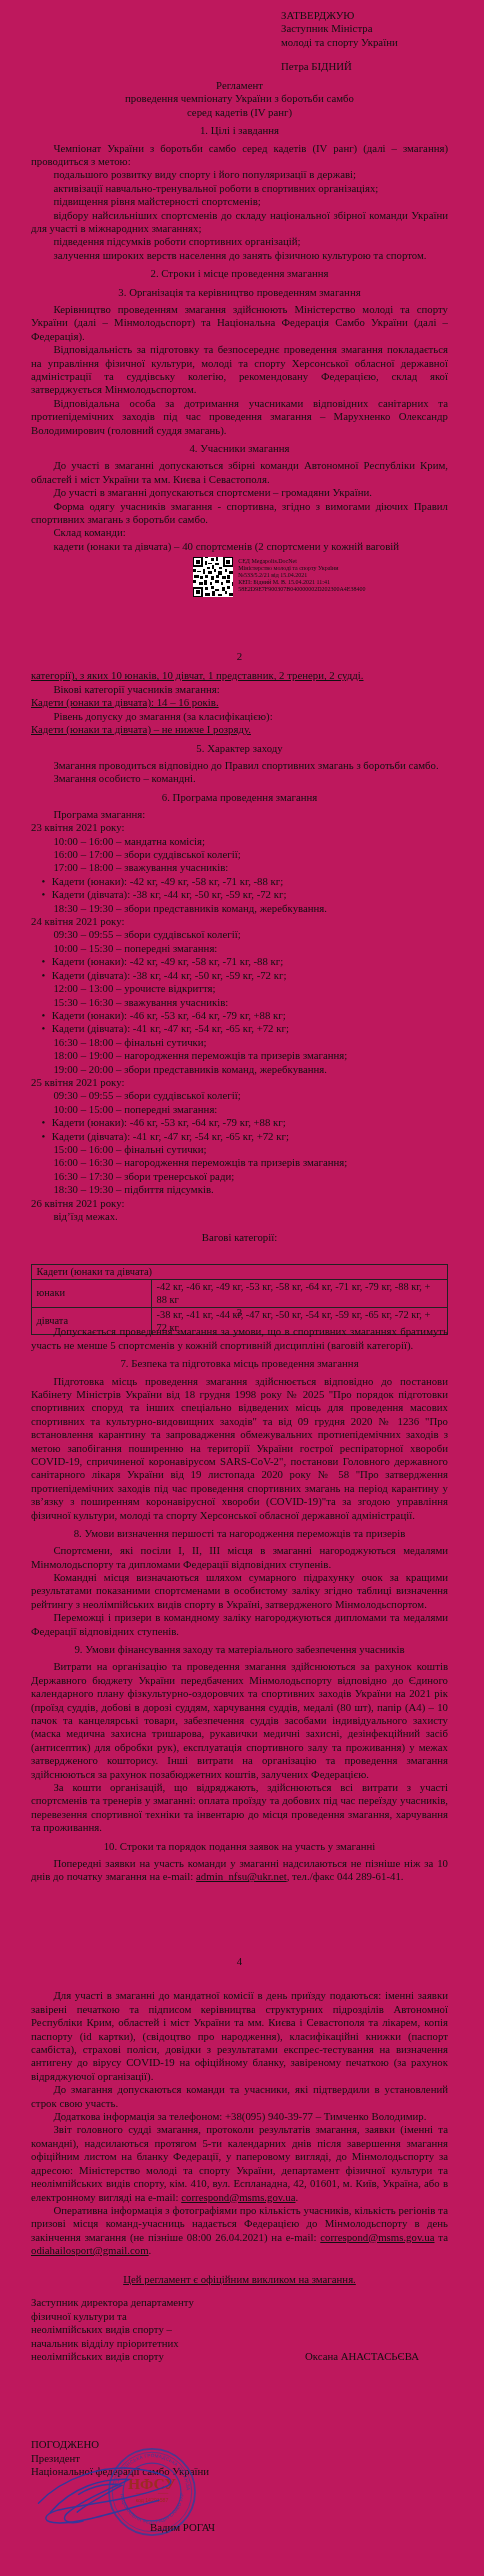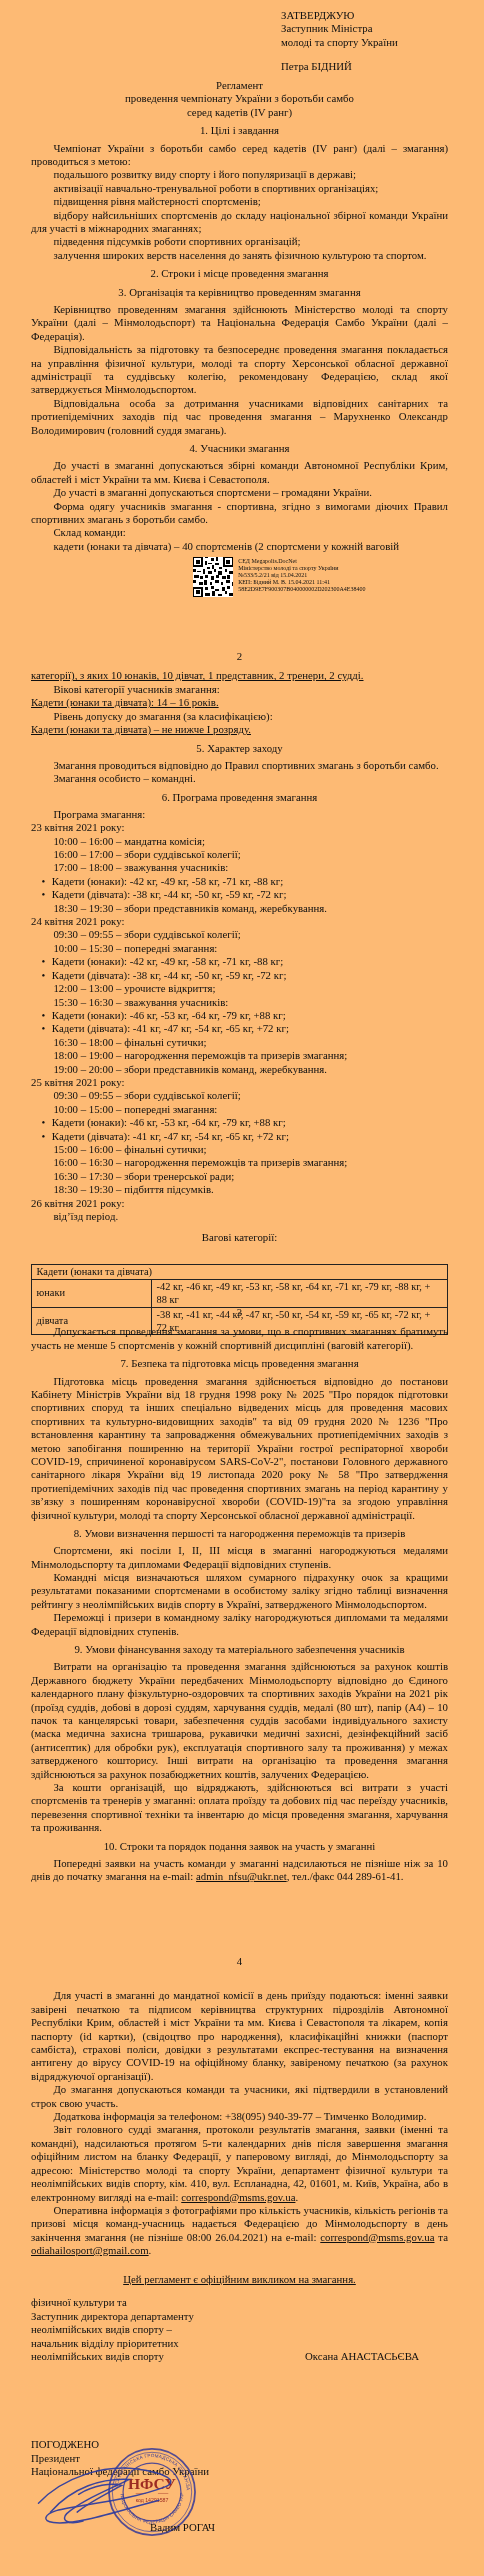--- a/index.html
+++ b/index.html
@@ -1,17 +1,17 @@
 <!DOCTYPE html>
 <html style="font-size:12px"><head>
 <meta charset="utf-8">
 <style>
   html,body{margin:0;padding:0;background:#e8e8e8;}
   .doc{
-    position:relative;width:484px;height:2576px;background:#fdba74;
+    position:relative;width:484px;height:2576px;background:#be185d;
     font-family:"Liberation Serif","DejaVu Serif",serif;
     font-size:10.8px;line-height:13.4px;color:#101010;
     margin:0 auto;overflow:hidden;
   }
   .pg{position:absolute;left:31px;width:417px;}
   #pg1{top:9px;}
   #pg2{top:650px;}
   #pg3{top:1306px;}
   #pg4{top:1955px;height:621px;}
   .h{text-align:center;margin:5.2px 0 3.7px;}
@@ -206,21 +206,21 @@
       </div>
     <div class="bl">
         <span>Кадети (дівчата): -41 кг, -47 кг, -54 кг, -65 кг, +72 кг;</span>
       </div>
     <div class="tm">15:00 – 16:00 – фінальні сутички;</div>
     <div class="tm">16:00 – 16:30 – нагородження переможців та призерів змагання;</div>
     <div class="tm">16:30 – 17:30 – збори тренерської ради;</div>
     <div class="tm">18:30 – 19:30 – підбиття підсумків.</div>
 
     <div class="dt">26 квітня 2021 року:</div>
-    <div class="tm">від’їзд період.</div>
+    <div class="tm">від’їзд межах.</div>
 
     <div class="h" style="margin-top:7.5px;">Вагові категорії:</div>
     <table class="wt">
       <tbody>
           <tr>
         <td colspan="2">Кадети (юнаки та дівчата)</td>
       </tr>
       <tr>
         <td class="lab">юнаки</td>
         <td>-42 кг, -46 кг, -49 кг, -53 кг, -58 кг, -64 кг, -71 кг, -79 кг, -88 кг, + 88 кг</td>
@@ -257,22 +257,22 @@
     <div class="pn" style="margin-bottom:21px;">4</div>
     <div class="ind">Для участі в змаганні до мандатної комісії в день приїзду подаються: іменні заявки завірені печаткою та підписом керівництва структурних підрозділів Автономної Республіки Крим, областей і міст України та мм. Києва і Севастополя та лікарем, копія паспорту (id картки), (свідоцтво про народження), класифікаційні книжки (паспорт самбіста), страхові поліси, довідки з результатами експрес-тестування на визначення антигену до вірусу COVID-19 на офіційному бланку, завіреному печаткою (за рахунок відряджуючої організації).</div>
     <div class="ind">До змагання допускаються команди та учасники, які підтвердили в установлений строк свою участь.</div>
     <div class="ind">Додаткова інформація за телефоном: +38(095) 940-39-77 – Тимченко Володимир.</div>
     <p class="ind" style="margin:0;"><span>Звіт головного судді змагання, протоколи результатів змагання, заявки (іменні та командні), надсилаються протягом 5-ти календарних днів після завершення змагання офіційним листом на бланку Федерації, у паперовому вигляді, до Мінмолодьспорту за адресою: Міністерство молоді та спорту України, департамент фізичної культури та неолімпійських видів спорту, кім. 410, вул. Еспланадна, 42, 01601, м. Київ, Україна, або в електронному вигляді на e-mail: </span><span class="em">correspond@msms.gov.ua</span><span>.</span></p>
     <p class="ind" style="margin:0;"><span>Оперативна інформація з фотографіями про кількість учасників, кількість регіонів та призові місця команд-учасниць надається Федерацією до Мінмолодьспорту в день закінчення змагання (не пізніше 08:00 26.04.2021) на e-mail: </span><span class="em">correspond@msms.gov.ua</span><span> та </span><span class="em">odiahailosport@gmail.com</span><span>.</span></p>
 
     <div class="ctr" style="margin-top:15px;"><span class="u">Цей регламент є офіційним викликом на змагання.</span></div>
 
     <div class="sigblock">
+      <div>Заступник директора департаменту</div>
       <div>фізичної культури та</div>
-      <div>Заступник директора департаменту</div>
       <div>неолімпійських видів спорту –</div>
       <div>начальник відділу пріоритетних</div>
       <div>неолімпійських видів спорту</div>
       <div class="signame">Оксана АНАСТАСЬЄВА</div>
     </div>
 
     <div class="agreed">
       <div>ПОГОДЖЕНО</div>
       <div>Президент</div>
       <div>Національної федерації самбо України</div>

